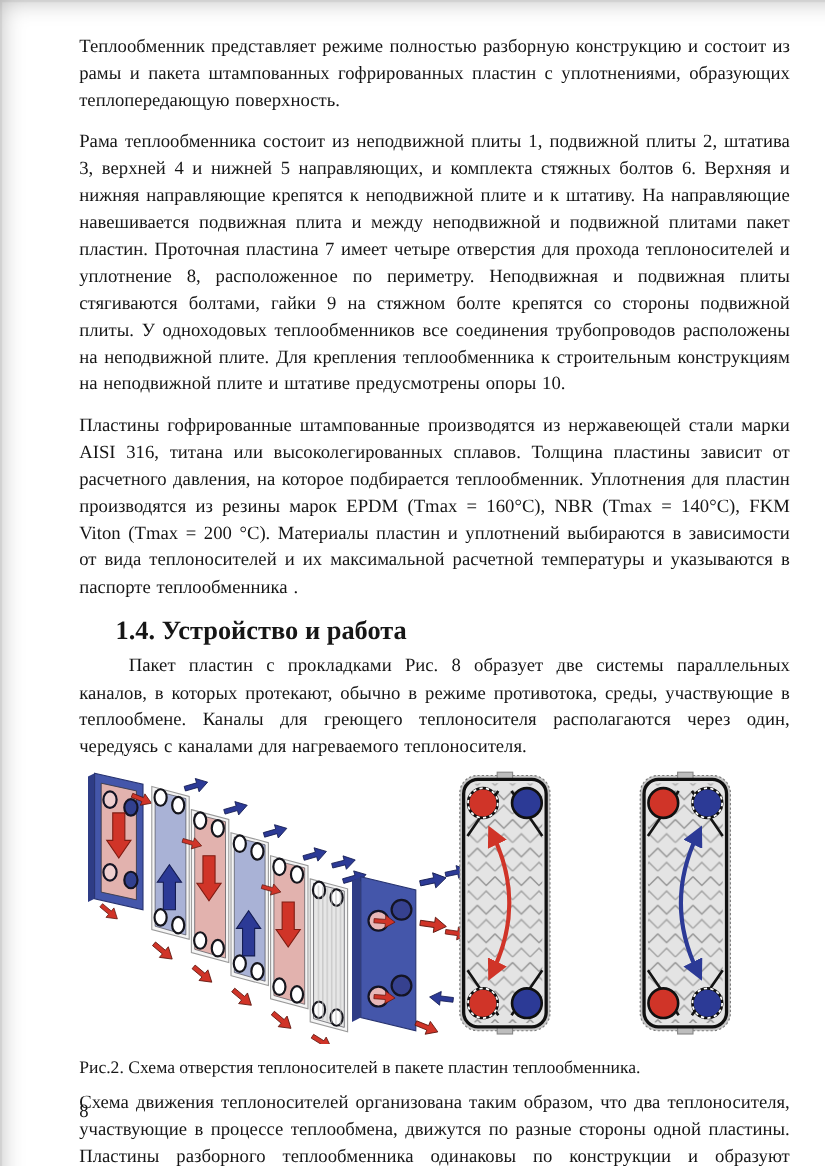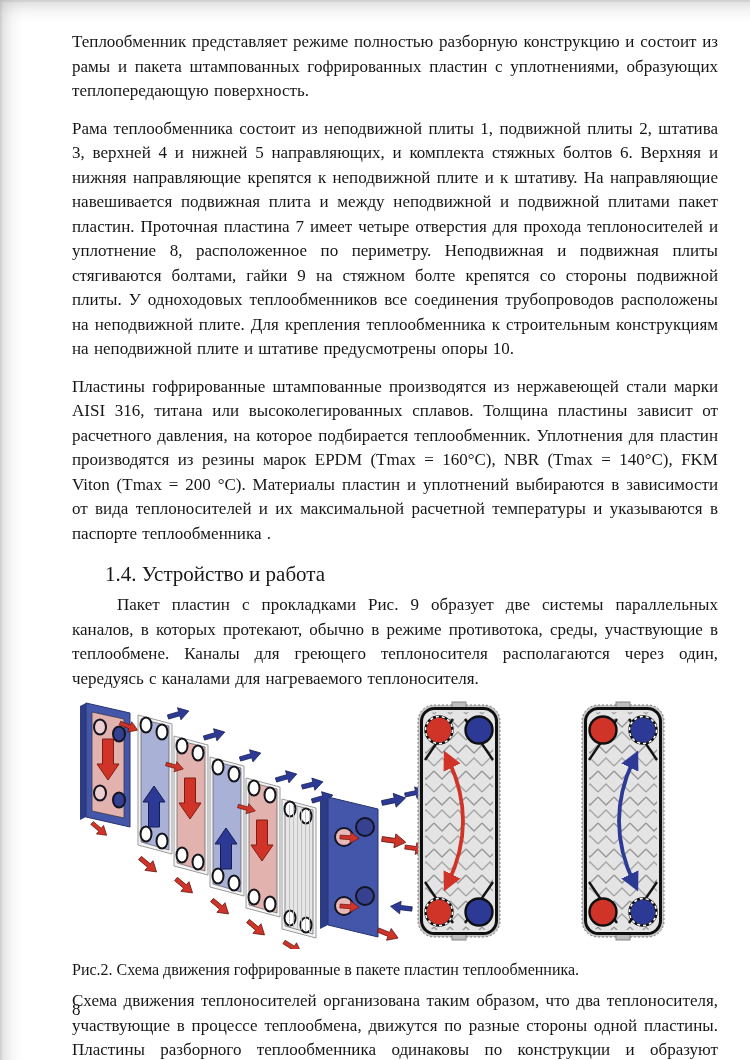--- a/index.html
+++ b/index.html
@@ -22,21 +22,21 @@
   }
   .content{
     position:absolute;left:72px;top:0;width:646px;
   }
   .para{
     font-size:17px;line-height:24.5px;text-align:justify;margin:0 0 13px 0;
     word-spacing:1px;
   }
   .para.first{margin-top:30px;}
   .section-heading{
-    font-size:21px;line-height:24px;font-weight:normal;margin:16px 0 7px 0;
+    font-size:24px;line-height:24px;font-weight:bold;margin:16px 0 7px 0;
     padding-left:33px;text-align:left;
   }
   .lead{text-indent:45px;margin-bottom:0;}
   .figure-wrap{margin:6px 0 0 0;}
   .figure-caption{
     font-size:16px;line-height:20px;text-align:left;margin:7px 0 0 0;
   }
   .after-figure{margin-top:9px;margin-bottom:0;}
   .page-number{
     position:absolute;left:72px;top:999px;font-size:17px;line-height:22px;
@@ -57,21 +57,21 @@
 <div class="scan-edge"></div>
 
 <div class="content">
 
   <p class="para first">Теплообменник представляет режиме полностью разборную конструкцию и состоит из  рамы и пакета  штампованных гофрированных пластин с уплотнениями, образующих теплопередающую поверхность.</p>
   <p class="para">Рама теплообменника состоит из неподвижной плиты 1, подвижной плиты 2, штатива 3, верхней 4 и нижней 5 направляющих,  и комплекта стяжных болтов 6. Верхняя и нижняя направляющие крепятся к неподвижной плите и к штативу. На направляющие навешивается подвижная плита  и между неподвижной и подвижной плитами пакет пластин. Проточная пластина 7 имеет четыре отверстия для прохода теплоносителей и уплотнение 8, расположенное по периметру. Неподвижная и подвижная плиты стягиваются болтами, гайки 9 на стяжном болте крепятся со стороны подвижной плиты. У одноходовых теплообменников все соединения трубопроводов расположены на неподвижной плите. Для крепления теплообменника к строительным конструкциям на неподвижной плите и штативе предусмотрены опоры 10.</p>
   <p class="para">Пластины гофрированные штампованные производятся из нержавеющей стали марки AISI 316, титана или высоколегированных сплавов. Толщина пластины зависит от расчетного давления, на которое подбирается теплообменник. Уплотнения для пластин производятся из резины марок EPDM (Tmax = 160°C), NBR (Tmax = 140°C), FKM  Viton (Tmax = 200 °C). Материалы пластин и уплотнений  выбираются в зависимости от вида теплоносителей и их максимальной расчетной температуры и указываются в паспорте теплообменника .</p>
 
   <h2 class="section-heading">1.4. Устройство и работа</h2>
 
-  <p class="para lead">Пакет пластин с прокладками Рис. 9 образует две системы параллельных каналов, в которых протекают, обычно в режиме противотока, среды, участвующие в теплообмене. Каналы для греющего теплоносителя располагаются через один, чередуясь с каналами для нагреваемого теплоносителя.</p>
+  <p class="para lead">Пакет пластин с прокладками Рис. 8 образует две системы параллельных каналов, в которых протекают, обычно в режиме противотока, среды, участвующие в теплообмене. Каналы для греющего теплоносителя располагаются через один, чередуясь с каналами для нагреваемого теплоносителя.</p>
 
   <div class="figure-wrap">
     <svg width="648" height="252" viewBox="0 0 648 252" aria-hidden="true">
       <defs>
 
         <path id="a3d" d="M0,-2.4 L13,-2.4 L13,-7 L24,0 L13,7 L13,2.4 L0,2.4 Z"></path>
 
         <path id="abig" d="M-5.5,0 L5.5,0 L5.5,25 L11,25 L0,41 L-11,25 L-5.5,25 Z"></path>
 
         <g id="tp">
@@ -180,19 +180,19 @@
         <circle cx="21" cy="25" r="13.5" class="f-hot" stroke="#101010" stroke-width="2.4"></circle>
         <circle cx="61" cy="25" r="13.5" class="f-cold" stroke="#101010" stroke-width="2.4"></circle>
         <circle cx="21" cy="207" r="13.5" class="f-hot" stroke="#101010" stroke-width="2.4"></circle>
         <circle cx="61" cy="207" r="13.5" class="f-cold" stroke="#101010" stroke-width="2.4"></circle>
         <circle cx="61" cy="25" r="13.5" fill="none" stroke="#ffffff" stroke-width="1.6" stroke-dasharray="3,3"></circle>
         <circle cx="61" cy="207" r="13.5" fill="none" stroke="#ffffff" stroke-width="1.6" stroke-dasharray="3,3"></circle>
         <path d="M52,54 Q22,116 52,178" fill="none" class="s-cold" stroke-width="3.8" marker-start="url(#mcold)" marker-end="url(#mcold)"></path>
       </g>
     </svg>
 
-    <p class="figure-caption">Рис.2. Схема движения гофрированные в пакете пластин теплообменника.</p>
+    <p class="figure-caption">Рис.2. Схема отверстия теплоносителей в пакете пластин теплообменника.</p>
   </div>
 
   <p class="para after-figure">Схема движения теплоносителей организована таким образом, что два теплоносителя, участвующие в процессе теплообмена, движутся по разные стороны одной пластины. Пластины разборного теплообменника одинаковы по конструкции и образуют теплообменный пакет с четырьмя коллекторами для подвода и отвода теплоносителей. Первая и последняя пластины не</p>
 </div>
 
 <div class="page-number">8</div>
 
 </body></html>

